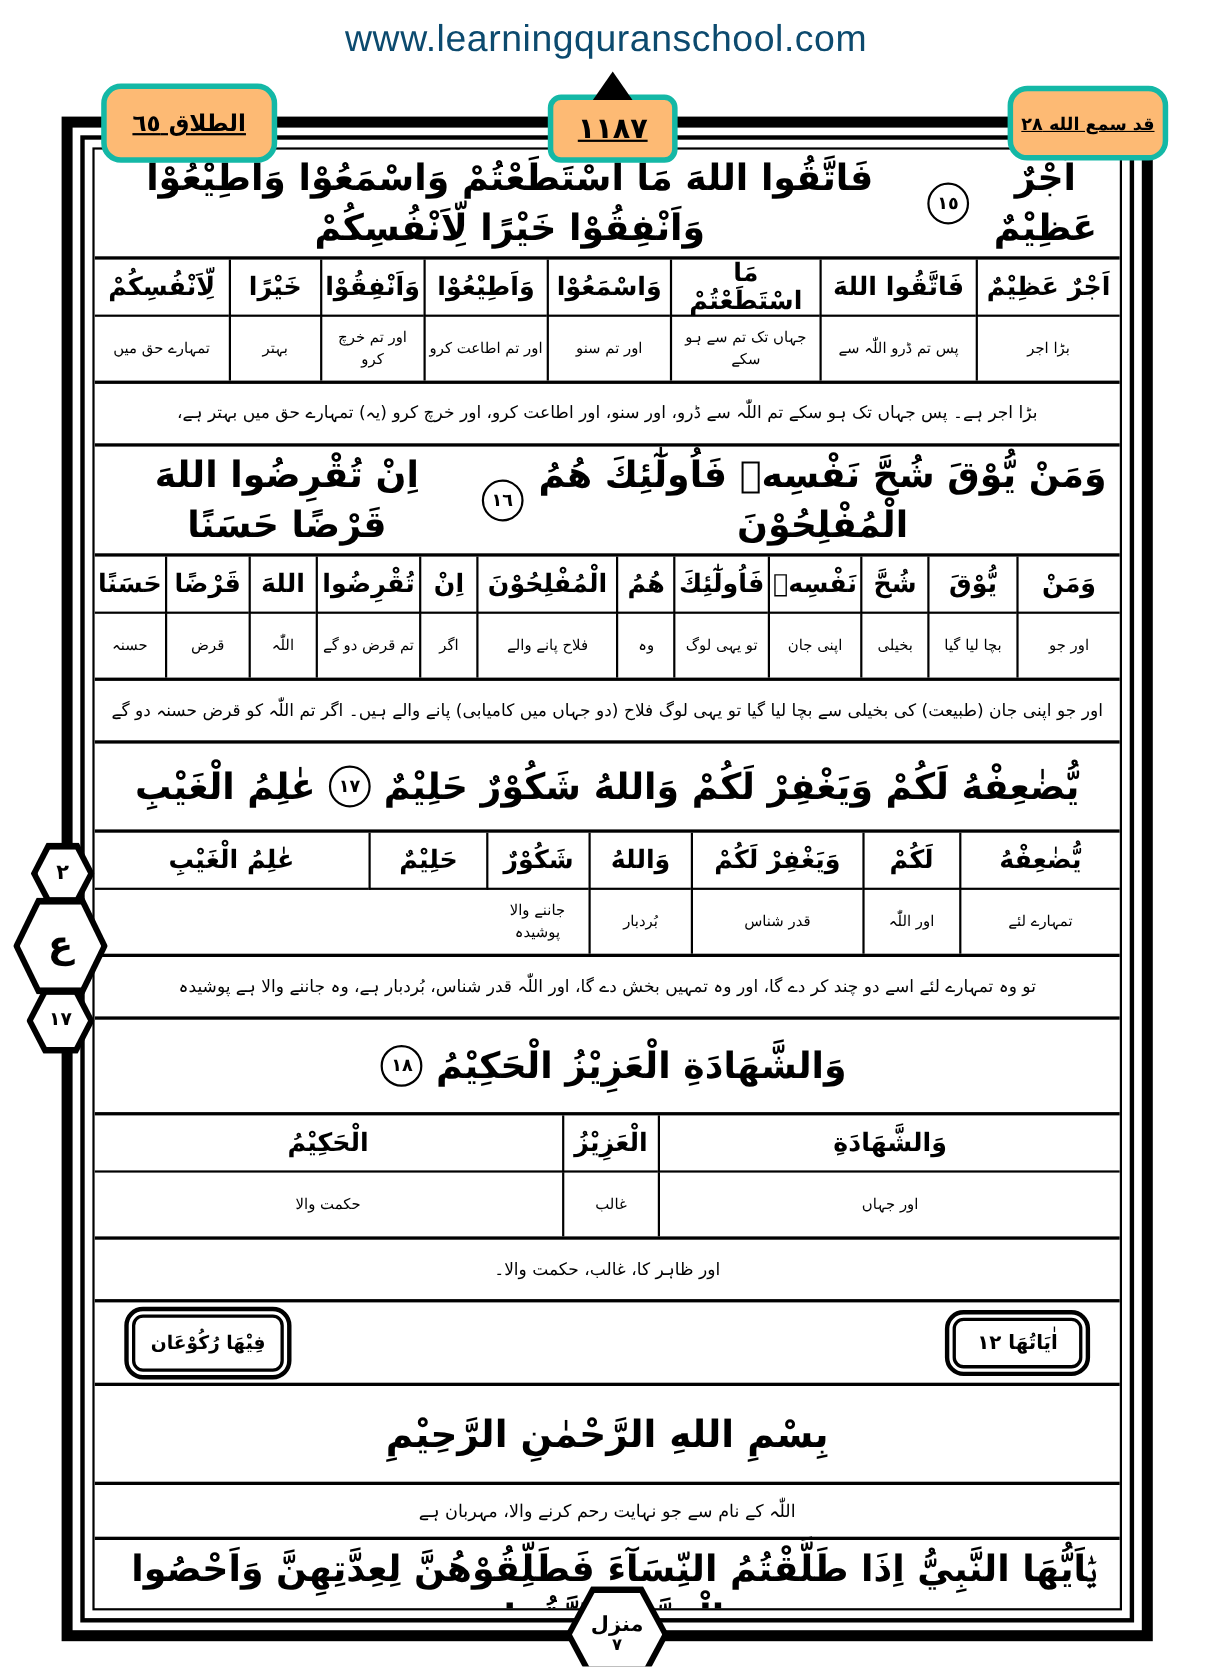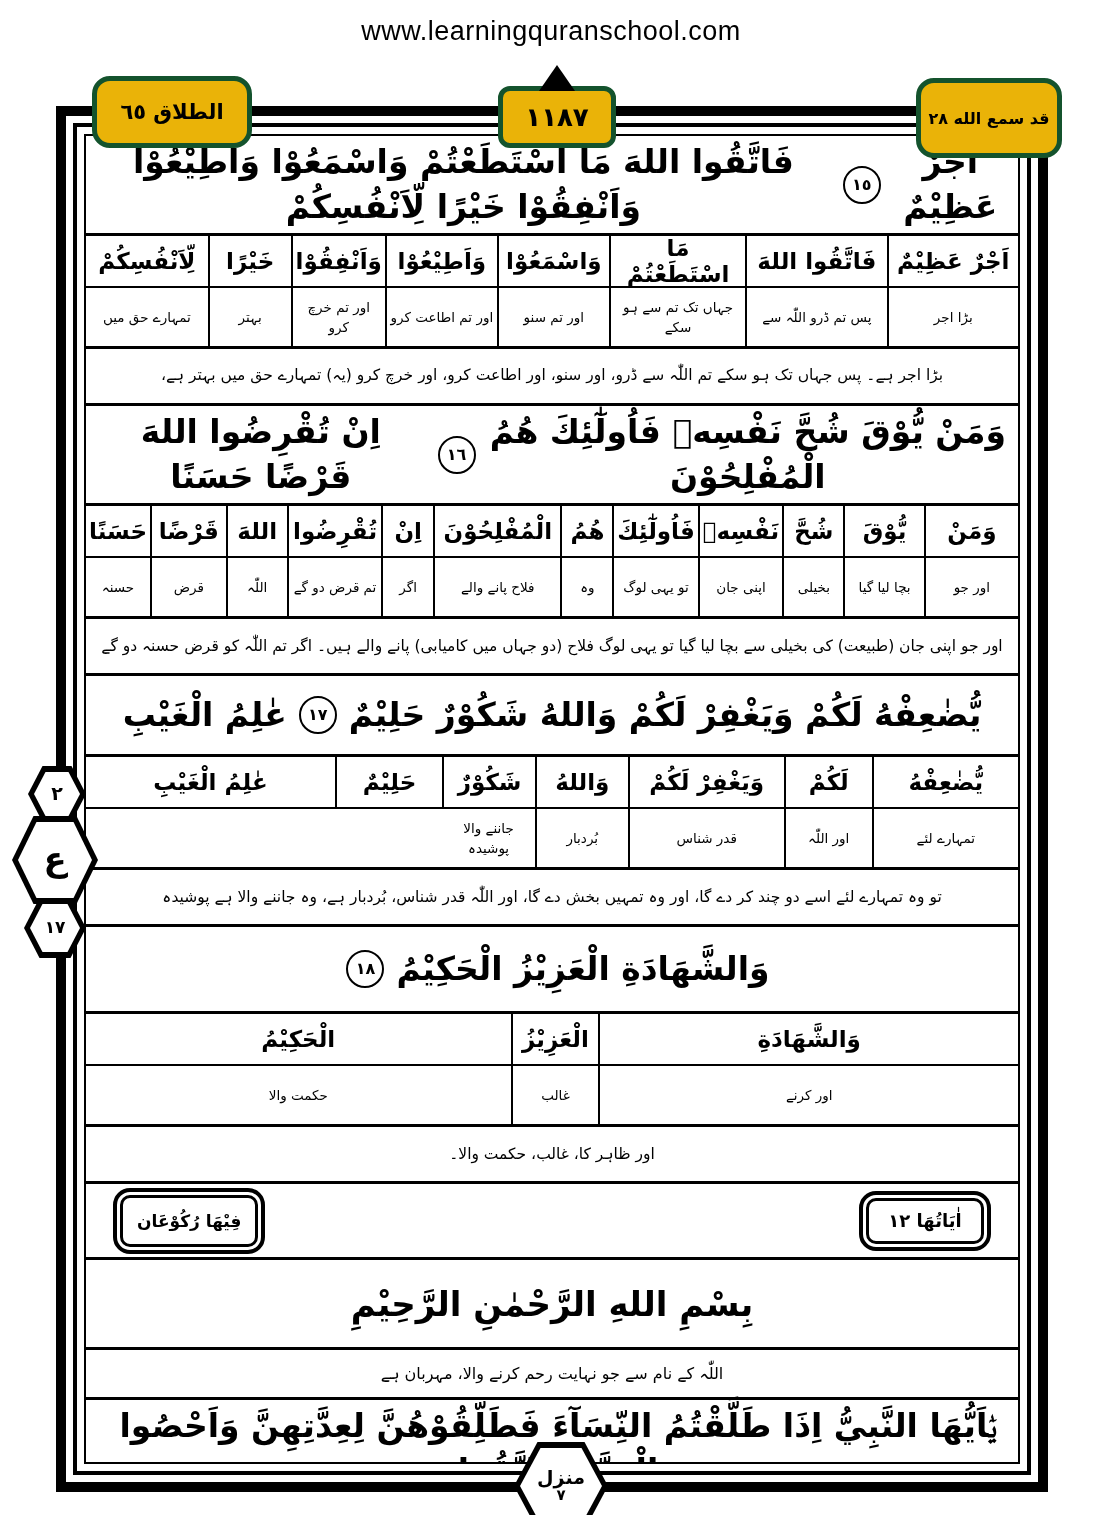--- a/index.html
+++ b/index.html
@@ -3,43 +3,43 @@
 <meta charset="utf-8">
 <style>
   html,body{margin:0;padding:0;}
   body{
     width:1102px;height:1515px;position:relative;background:#fff;
     font-family:"DejaVu Sans",sans-serif;color:#000;overflow:hidden;
   }
   
   .site-header{
     position:absolute;top:16px;left:0;width:100%;text-align:center;
-    font-family:"Liberation Sans",sans-serif;font-size:27px;color:#000000;
+    font-family:"Liberation Sans",sans-serif;font-size:34px;color:#0c4a6e;
     letter-spacing:0.5px;
   }
   
   .outer-frame{
     position:absolute;left:56px;top:106px;width:992px;height:1386px;
     border:10px solid #000;box-sizing:border-box;background:#fff;
   }
   .mid-frame{
     position:absolute;inset:7px;border:4px solid #000;box-sizing:border-box;
   }
   .content-frame{
     position:absolute;inset:7px;border:2px solid #000;box-sizing:border-box;
     display:flex;flex-direction:column;overflow:hidden;background:#fff;
   }
   
   .tab{
-    position:absolute;background:#eab308;border:5px solid #14532d;z-index:5;
+    position:absolute;background:#fdba74;border:5px solid #14b8a6;z-index:5;
     display:flex;align-items:center;justify-content:center;
-    font-weight:bold;direction:rtl;box-sizing:border-box;
+    font-weight:bold;direction:rtl;box-sizing:border-box;text-decoration:underline;
   }
   .tab-left{left:92px;top:76px;width:160px;height:72px;border-radius:18px;font-size:21px;}
-  .tab-right{left:916px;top:78px;width:146px;height:80px;border-radius:18px;font-size:16px;text-align:right;}
+  .tab-right{left:916px;top:78px;width:146px;height:68px;border-radius:18px;font-size:16px;text-align:right;}
   .tab-center{
     left:498px;top:86px;width:118px;height:62px;border-radius:12px;font-size:26px;
   }
   .tab-center::before{
     content:"";position:absolute;top:-26px;left:50%;transform:translateX(-50%);
     width:0;height:0;border-left:18px solid transparent;border-right:18px solid transparent;
     border-bottom:26px solid #000;
   }
   
   .section{box-sizing:border-box;border-bottom:3px solid #000;flex:0 0 auto;}
@@ -226,21 +226,21 @@
       <section class="section verse-section vb-4">
         <div class="big-verse">
           <span class="v-before">وَالشَّهَادَةِ الْعَزِيْزُ الْحَكِيْمُ</span>
           <span class="ayah-circle">١٨</span>
           <span class="v-after"></span>
         </div>
         <div class="word-table" style="grid-template-columns: 430fr 90fr 435fr;">
             <div class="a-cell">وَالشَّهَادَةِ</div>
             <div class="a-cell">الْعَزِيْزُ</div>
             <div class="a-cell no-left">الْحَكِيْمُ</div>
-            <div class="u-cell">اور کرنے</div>
+            <div class="u-cell">اور جہاں</div>
             <div class="u-cell">غالب</div>
             <div class="u-cell no-left">حکمت والا</div>
           </div>
         <div class="full-translation">اور ظاہر کا، غالب، حکمت والا۔</div>
       </section>
 
       <section class="section surah-header">
         <div class="ornate-box ornate-right">اٰيَاتُهَا ١٢</div>
         <div class="ornate-box ornate-left">فِيْهَا رُكُوْعَان</div>
       </section>

